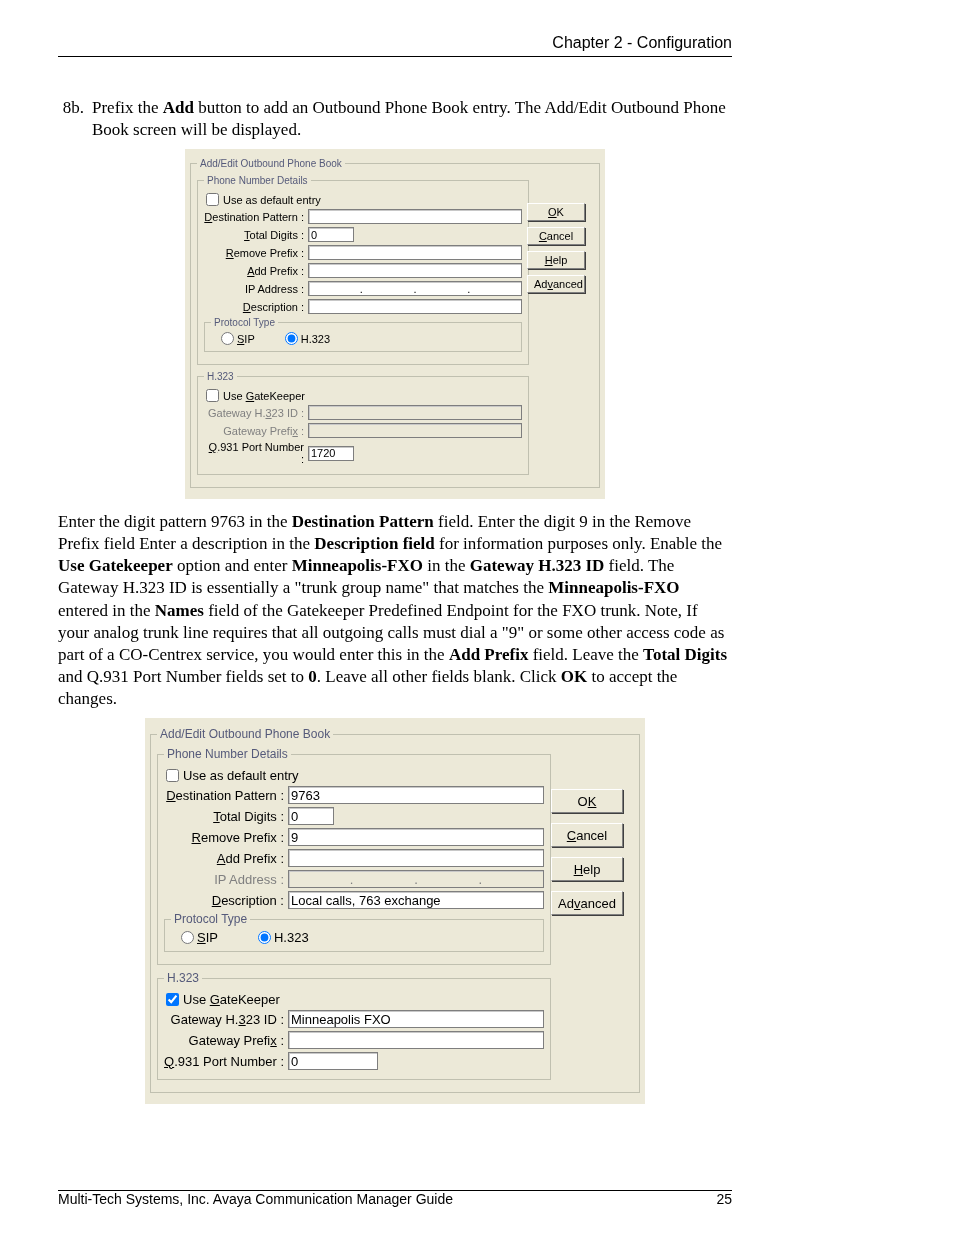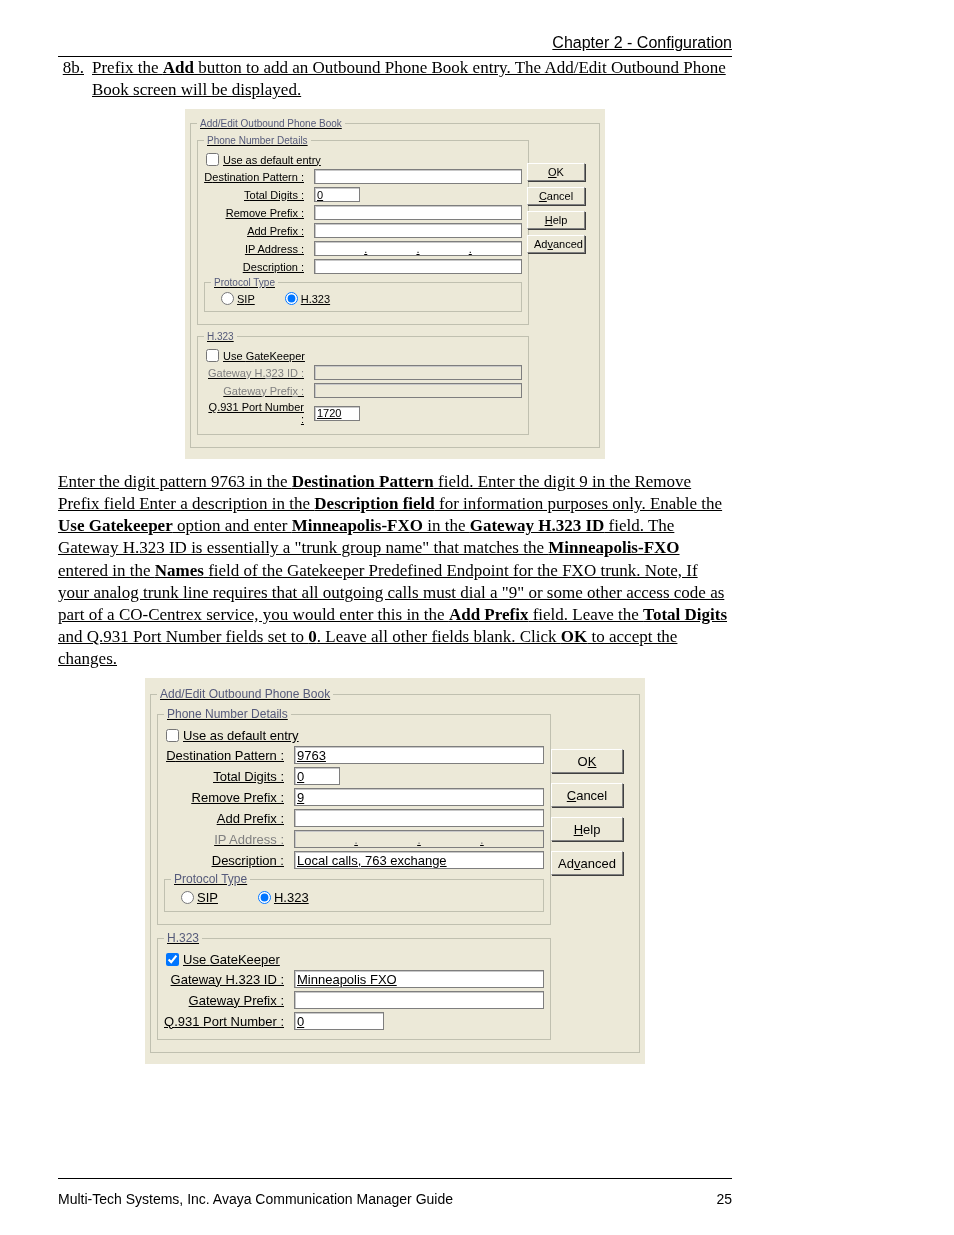--- a/index.html
+++ b/index.html
@@ -7,33 +7,33 @@
     background: #fff;
     font-family: "Times New Roman", serif;
     color: #000;
   }
   .page {
     width: 790px;
     height: 1235px;
     position: relative;
     box-sizing: border-box;
     padding: 28px 58px 0 58px;
-    text-decoration: underline;
   }
   .header-line {
     border-top: 1px solid #000;
     margin-top: 4px;
   }
   .header-text {
     text-align: right;
     font-size: 16px;
     font-family: Arial, sans-serif;
     margin-top: 6px;
   }
   .content {
+    margin-top: 40px;
   }
   .para {
     font-size: 17px;
     line-height: 1.3;
     margin: 0 0 4px 0;
     display: flex;
   }
   .para .num {
     width: 34px;
     flex: none;
@@ -72,21 +72,21 @@
   .dlg-small fieldset.grp > legend { font-size: 10px; }
   .dlg-big   fieldset.grp > legend { font-size: 12px; }
 
   .row {
     display: flex;
     align-items: center;
     margin: 3px 0;
   }
   .lbl {
     text-align: right;
-    padding-right: 10px;
+    padding-right: 4px;
   }
   .dlg-big   .lbl { width: 120px; }
   .dlg-small .lbl { width: 100px; }
 
   .fld {
     background: #fff;
     border: 1px solid #7e7e7e;
     box-shadow: inset 1px 1px 0 #c8c8c8;
     height: 18px;
     box-sizing: border-box;
@@ -135,21 +135,21 @@
     height:18px; box-sizing:border-box;
   }
   .dlg-small .ip { height:15px; }
   .ip span { width:25%; text-align:center; font-size:inherit; }
   .ip .dot { width:auto; }
 
   .footer {
     position: absolute;
     left: 58px; right: 58px; bottom: 28px;
     border-top: 1px solid #000;
-    padding-top: 12px;
+    padding-top: 0;
     font-family: Arial, sans-serif;
     font-size: 14px;
     display: flex;
     justify-content: space-between;
   }
 </style>
 </head>
 <body>
 
 <div class="page">

